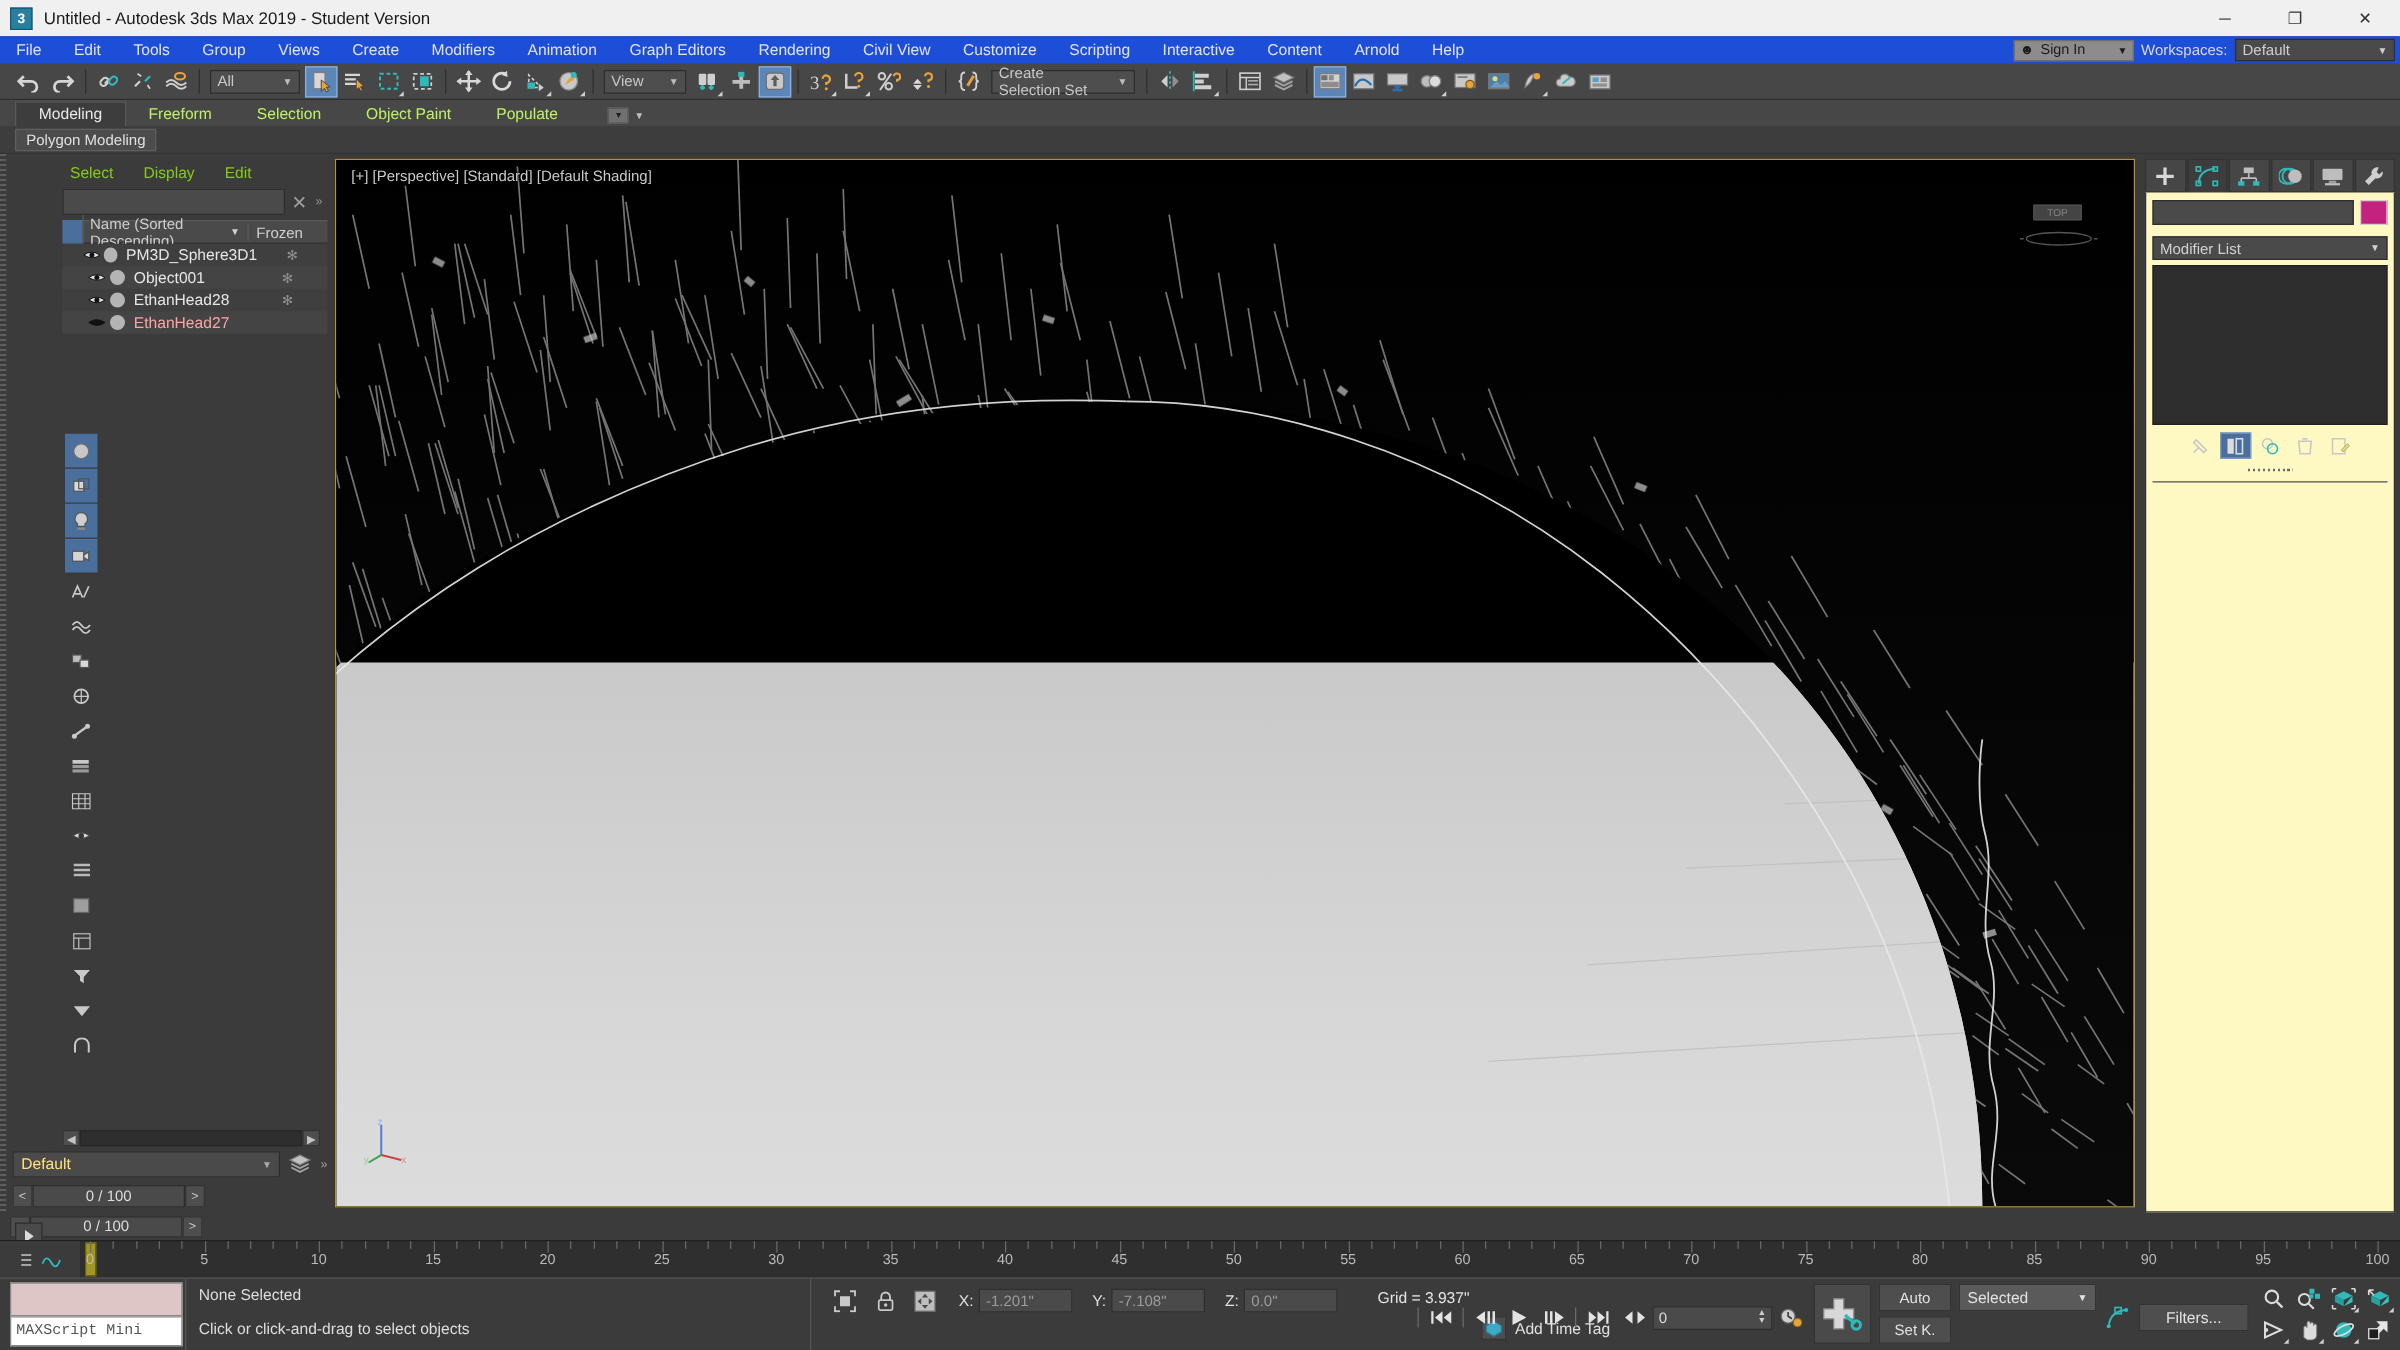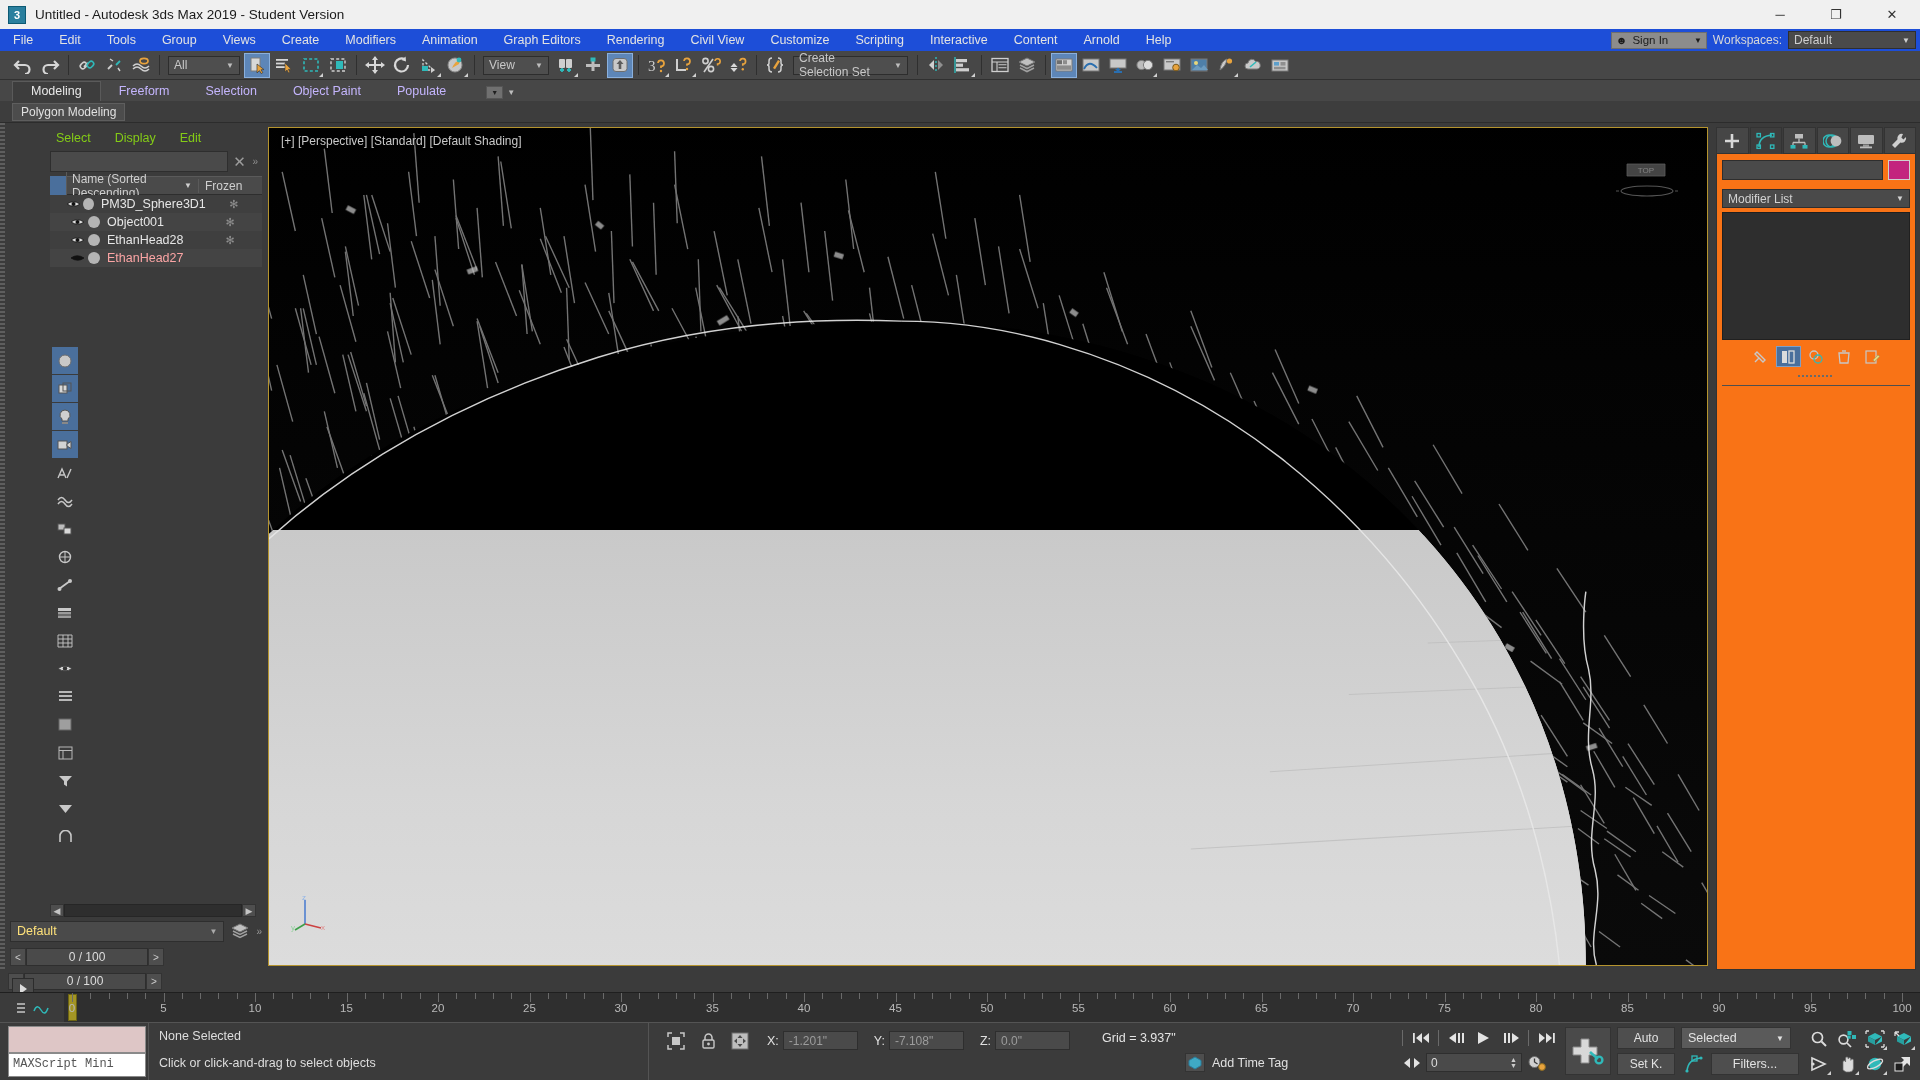--- a/index.html
+++ b/index.html
@@ -45,21 +45,21 @@
   .dd { background:#4e4e4e; border:1px solid #2d2d2d; height:19px; display:flex; align-items:center;
         padding:0 5px; font-size:12px; color:#c8c8c8; }
   .dd .carr { margin-left:auto; padding-left:8px; font-size:8px; color:#bdbdbd; }
   .dd.all { width:72px; margin:0 3px; }
   .dd.view { width:66px; margin:0 3px; }
   .dd.css { width:115px; margin:0 4px; }
 
   
   .ribbon { background:#474747; flex:0 0 42px; border-bottom:1px solid #2c2c2c; }
   .rib-tabs { display:flex; height:21px; align-items:flex-end; padding-left:12px; }
-  .rib-tab { padding:0 18px; line-height:20px; font-size:12.5px; color:#c4b5fd; }
+  .rib-tab { padding:0 18px; line-height:20px; font-size:12.5px; color:#bef264; }
   .rib-tab.active { background:#3d3d3d; color:#e8e8e8; border:1px solid #5a5a5a; border-bottom:none;
                     line-height:19px; }
   .rib-more { display:flex; align-items:center; gap:4px; margin-left:22px; padding-bottom:2px; }
   .rib-more .box { width:17px; height:13px; background:#707070; border:1px solid #555;
                    display:flex; align-items:center; justify-content:center; font-size:7px; color:#1f1f1f; }
   .rib-panelbar { height:21px; background:#3d3d3d; display:flex; align-items:center; padding-left:12px; }
   .rib-panel-name { background:#4c4c4c; border:1px solid #5e5e5e; font-size:12px; color:#e0e0e0;
                     padding:1px 8px; }
 
   
@@ -127,21 +127,21 @@
   .vp-ground { position:absolute; left:0; right:0; bottom:0; height:52%;
                background:linear-gradient(180deg,#c9c9c9 0%,#d6d6d6 60%,#dcdcdc 100%); }
   .vp-shape { position:absolute; z-index:2; }
 
   
   .rightcol { width:206px; flex:0 0 206px; background:#3b3b3b; padding:4px 4px 0 2px; display:flex; flex-direction:column; }
   .cp-tabs { display:flex; height:27px; gap:1px; }
   .cp-tab { flex:1; display:flex; align-items:center; justify-content:center; background:#464646;
             border:1px solid #333; color:#cfcfcf; }
   .cp-tab.active { background:#3d3d3d; border-bottom-color:#3d3d3d; }
-  .cp-body { border:1px solid #333; border-top:none; background:#f97316; flex:1 1 auto; padding:6px 5px; min-height:0; }
+  .cp-body { border:1px solid #333; border-top:none; background:#fef9c3; flex:1 1 auto; padding:6px 5px; min-height:0; }
   .cp-namerow { display:flex; gap:5px; }
   .cp-namefld { flex:1; height:20px; background:#4a4a4a; border:1px solid #2e2e2e; }
   .cp-swatch { width:22px; height:20px; background:#c3237e; border:1px solid #cfcfcf; }
   .cp-modlist { margin-top:9px; height:19px; background:#4a4a4a; border:1px solid #2e2e2e;
                 display:flex; align-items:center; padding:0 5px; font-size:12px; color:#d2d2d2; }
   .cp-modlist .carr { margin-left:auto; font-size:8px; }
   .cp-stack { margin-top:4px; height:128px; background:#2e2e2e; border:1px solid #202020; }
   .cp-stackbtns { margin-top:6px; display:flex; gap:3px; justify-content:center; }
   .cp-sb { width:25px; height:21px; display:flex; align-items:center; justify-content:center;
            color:#cfcfcf; }
@@ -181,21 +181,21 @@
   .co-lbl { font-size:12.5px; color:#e0e0e0; }
   .co-fld { width:75px; height:19px; background:#4a4a4a; border:1px solid #2e2e2e; display:flex;
             align-items:center; padding-left:5px; font-size:12px; color:#9c9c9c; }
   .co-grid { margin-left:22px; font-size:12.5px; color:#e4e4e4; }
   .sb-addtag { position:absolute; left:1185px; top:30px; display:flex; align-items:center; gap:7px; }
   .sb-addtag .k { width:20px; height:19px; background:#4e4e4e; border:1px solid #333;
                   display:flex; align-items:center; justify-content:center; }
   .sb-addtag .t { font-size:12.5px; color:#e0e0e0; }
 
   .sb-anim { position:absolute; right:4px; top:0; height:58px; display:flex; padding-top:4px; gap:6px; }
-  .pb-col { display:flex; flex-direction:column; gap:4px; }
+  .pb-col { display:flex; flex-direction:row; gap:4px; }
   .pb-row { display:flex; align-items:center; gap:2px; }
   .pb-btn { width:25px; height:21px; display:flex; align-items:center; justify-content:center; color:#e3e3e3; }
   .pb-div { width:1px; height:16px; background:#6a6a6a; margin:0 3px; }
   .pb-fld { width:96px; height:19px; background:#4a4a4a; border:1px solid #2e2e2e; display:flex;
             align-items:center; padding:0 4px; font-size:12px; color:#ddd; }
   .pb-fld .spin { margin-left:auto; font-size:7px; line-height:6px; text-align:center; color:#ccc; }
   .keybig { width:46px; height:48px; background:#4a4a4a; border:1px solid #333;
             display:flex; align-items:center; justify-content:center; }
   .kb-col { display:flex; flex-direction:column; gap:4px; }
   .kb-btn { width:58px; height:22px; background:#4e4e4e; border:1px solid #333; display:flex;

